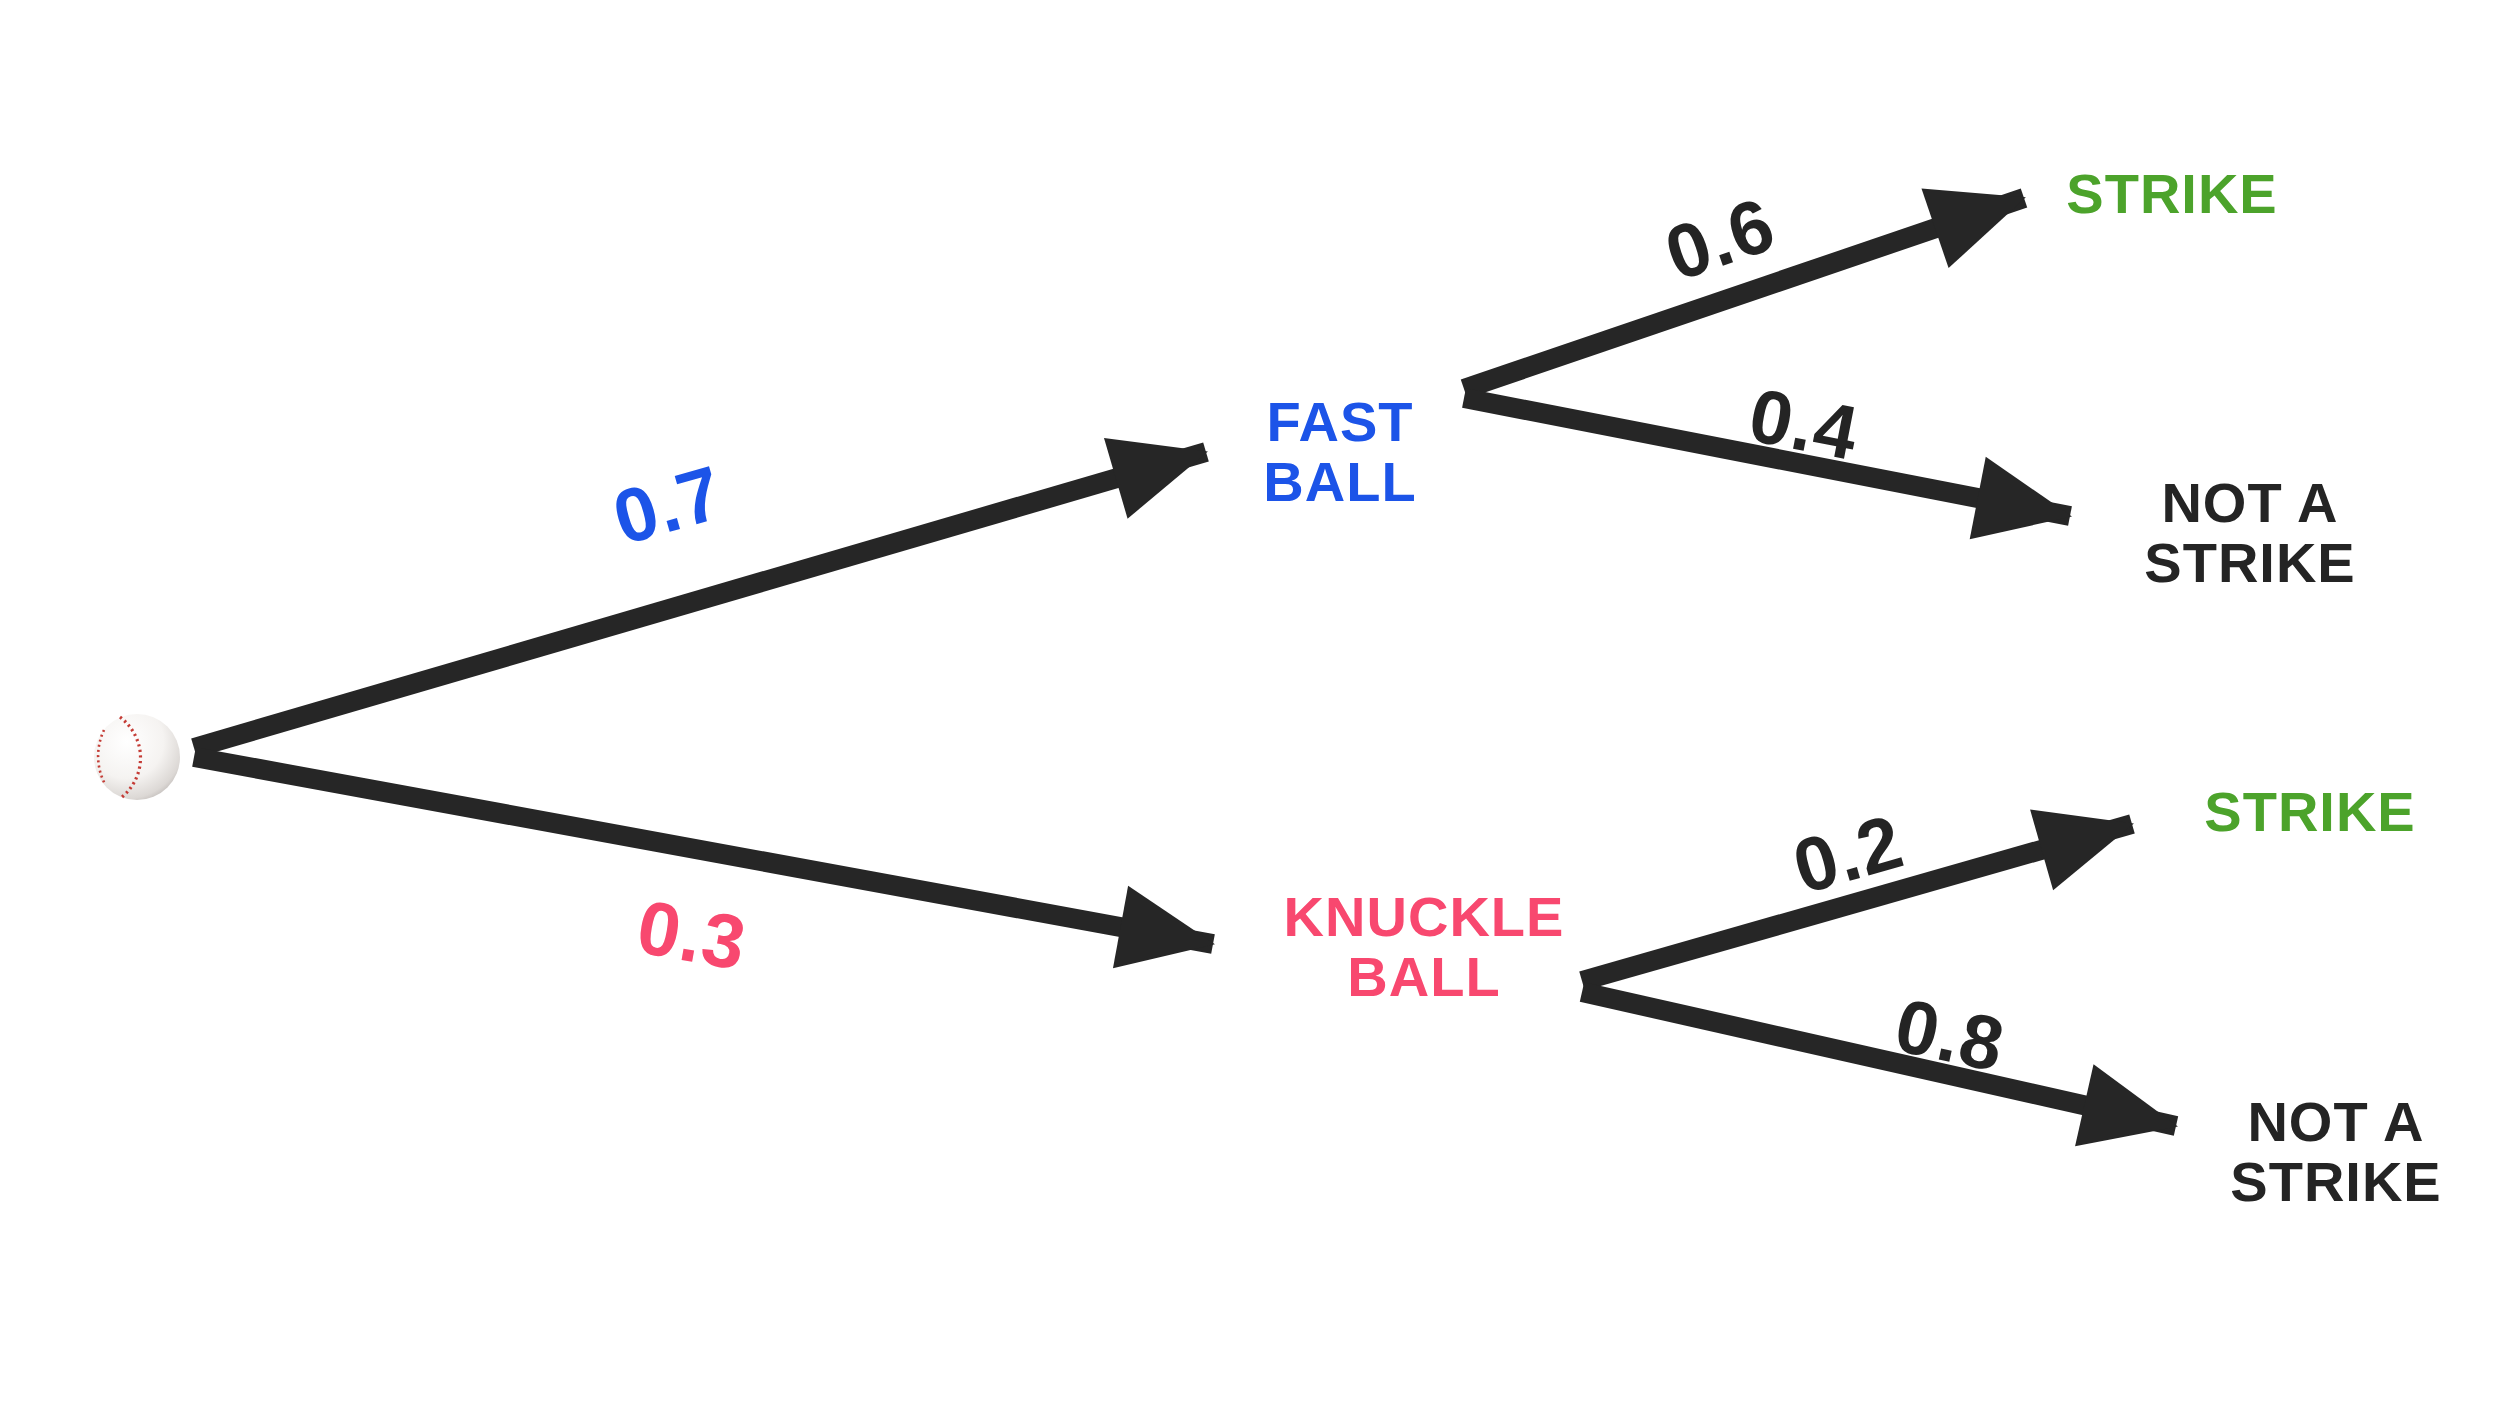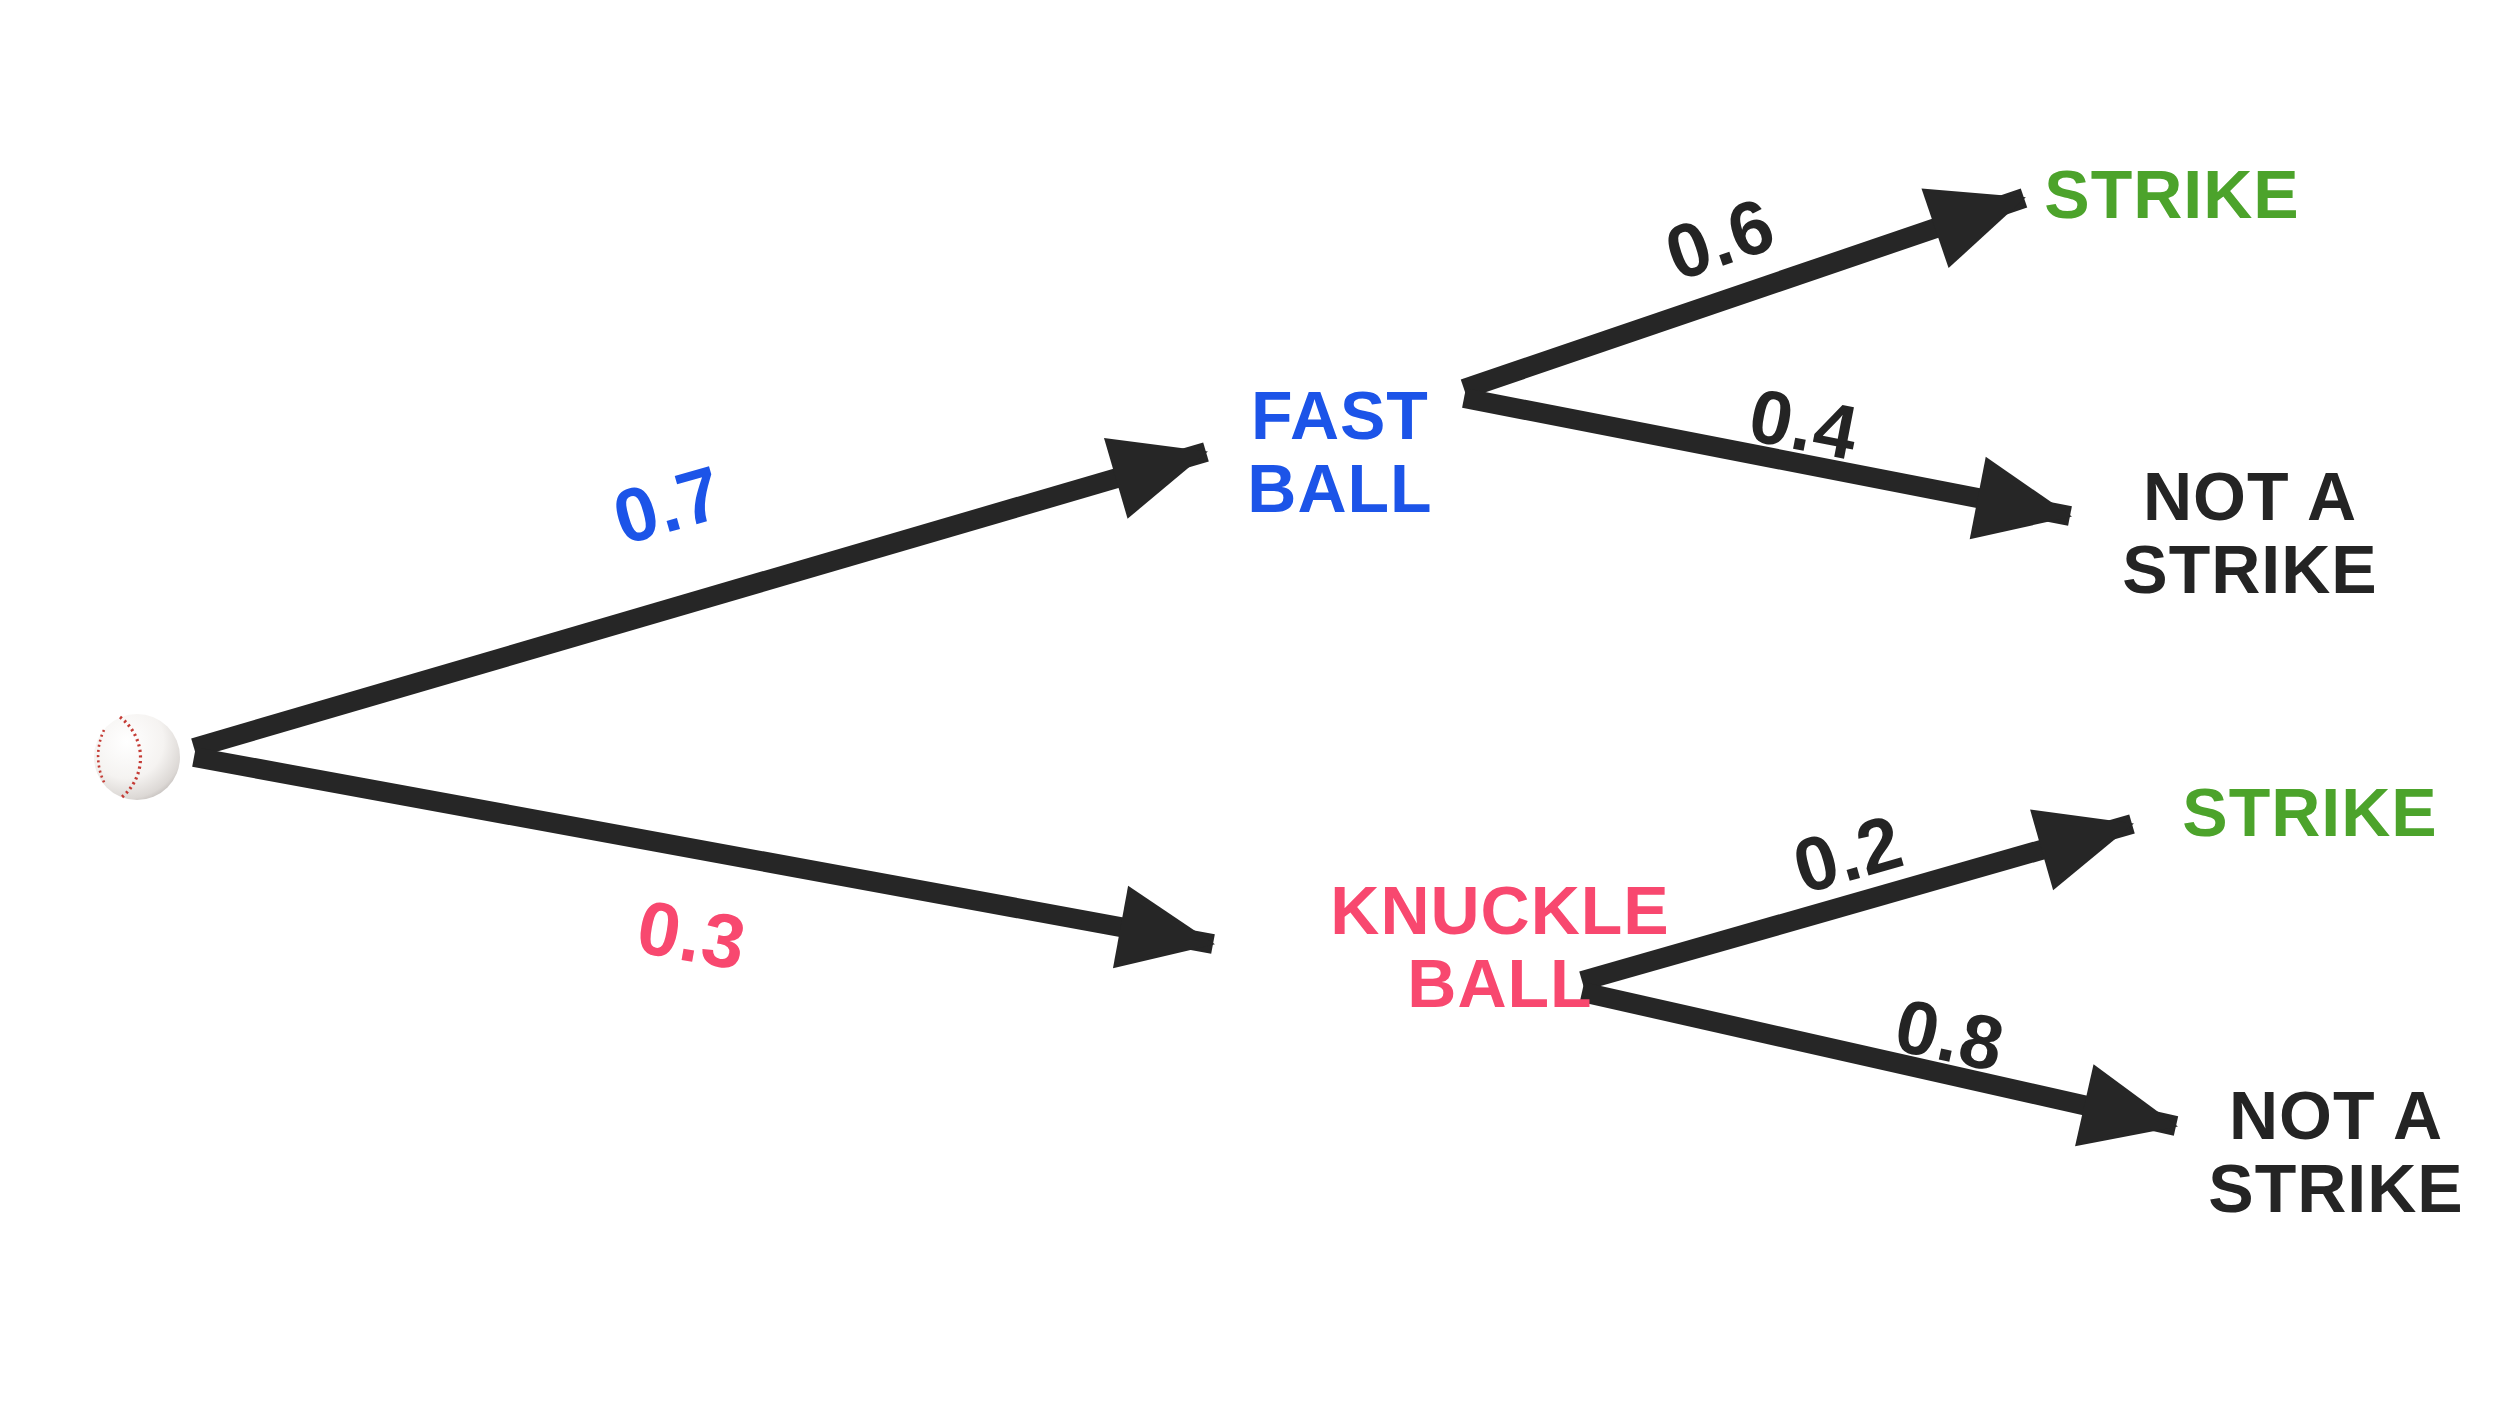--- a/index.html
+++ b/index.html
@@ -14,21 +14,21 @@
   .lbl{
     position:absolute;
     transform:translate(-50%,-50%) rotate(var(--rot,0deg));
     white-space:pre-line;
     text-align:center;
     line-height:1.07;
     font-weight:600;
     letter-spacing:1px;
   }
   .prob{font-size:76px;}
-  .node{font-size:68px;}
+  .node{font-size:56px;}
   .c-blue{color:#1C54E8;}
   .c-pink{color:#F8486F;}
   .c-green{color:#4CA32B;}
   .c-black{color:#242424;}
   .ball{position:absolute;left:92px;top:712px;width:90px;height:90px;}
 </style>
 </head>
 <body>
 
 <div class="stage">
@@ -65,21 +65,21 @@
 
   <div class="lbl prob c-blue" style="left:668px;  top:505px;  --rot:-16deg">0.7</div>
   <div class="lbl prob c-pink" style="left:692px;  top:935px;  --rot:10deg">0.3</div>
   <div class="lbl prob c-black" style="left:1720px; top:239px;  --rot:-19deg">0.6</div>
   <div class="lbl prob c-black" style="left:1804px; top:424px;  --rot:11deg">0.4</div>
   <div class="lbl prob c-black" style="left:1848px; top:854px;  --rot:-16deg">0.2</div>
   <div class="lbl prob c-black" style="left:1950px; top:1035px; --rot:12deg">0.8</div>
 
   <div class="lbl node c-blue" style="left:1340px; top:452px;">FAST
 BALL</div>
-  <div class="lbl node c-pink" style="left:1500px; top:947px;">KNUCKLE
+  <div class="lbl node c-pink" style="left:1424px; top:947px;">KNUCKLE
 BALL</div>
 
   <div class="lbl node c-green" style="left:2172px; top:194px;">STRIKE</div>
   <div class="lbl node c-black" style="left:2250px; top:533px;">NOT A
 STRIKE</div>
   <div class="lbl node c-green" style="left:2310px; top:812px;">STRIKE</div>
   <div class="lbl node c-black" style="left:2336px; top:1152px;">NOT A
 STRIKE</div>
 
 </div>

